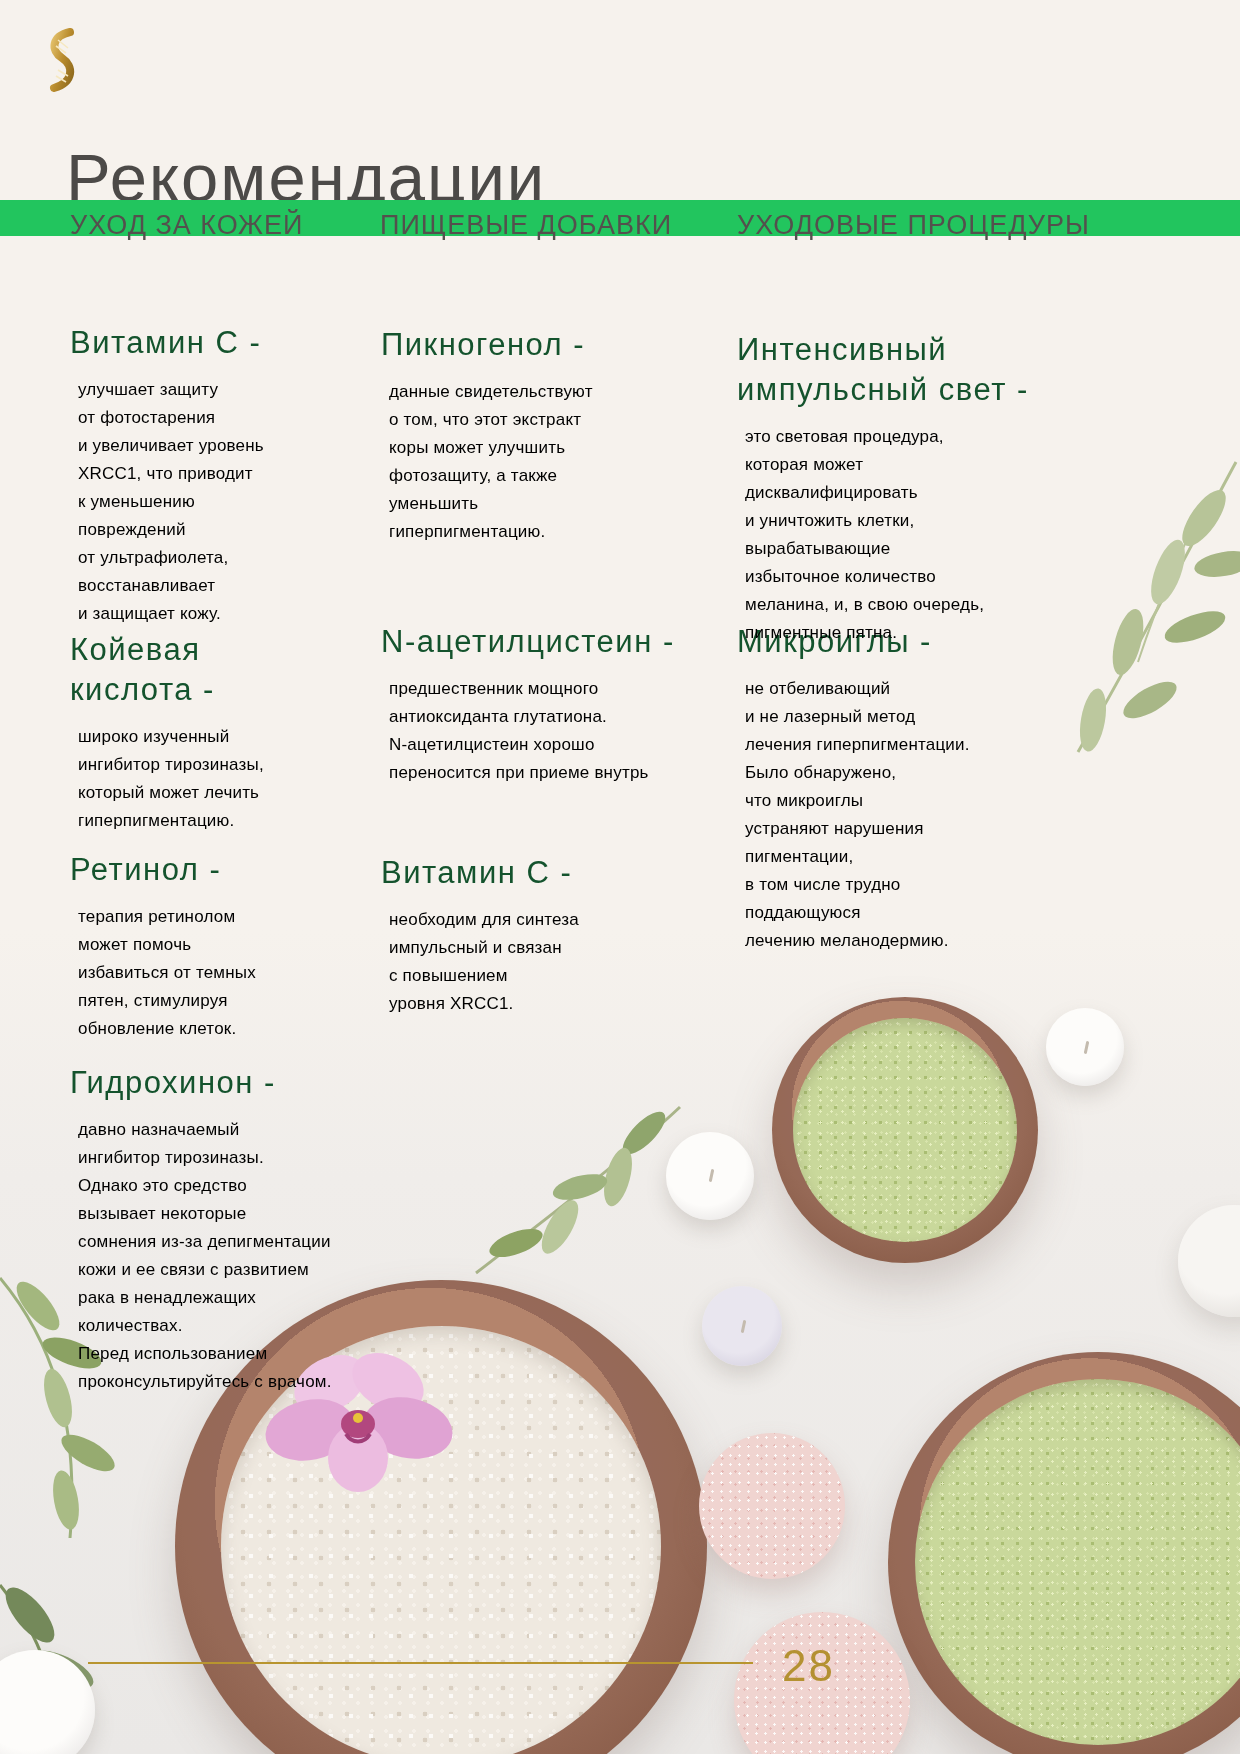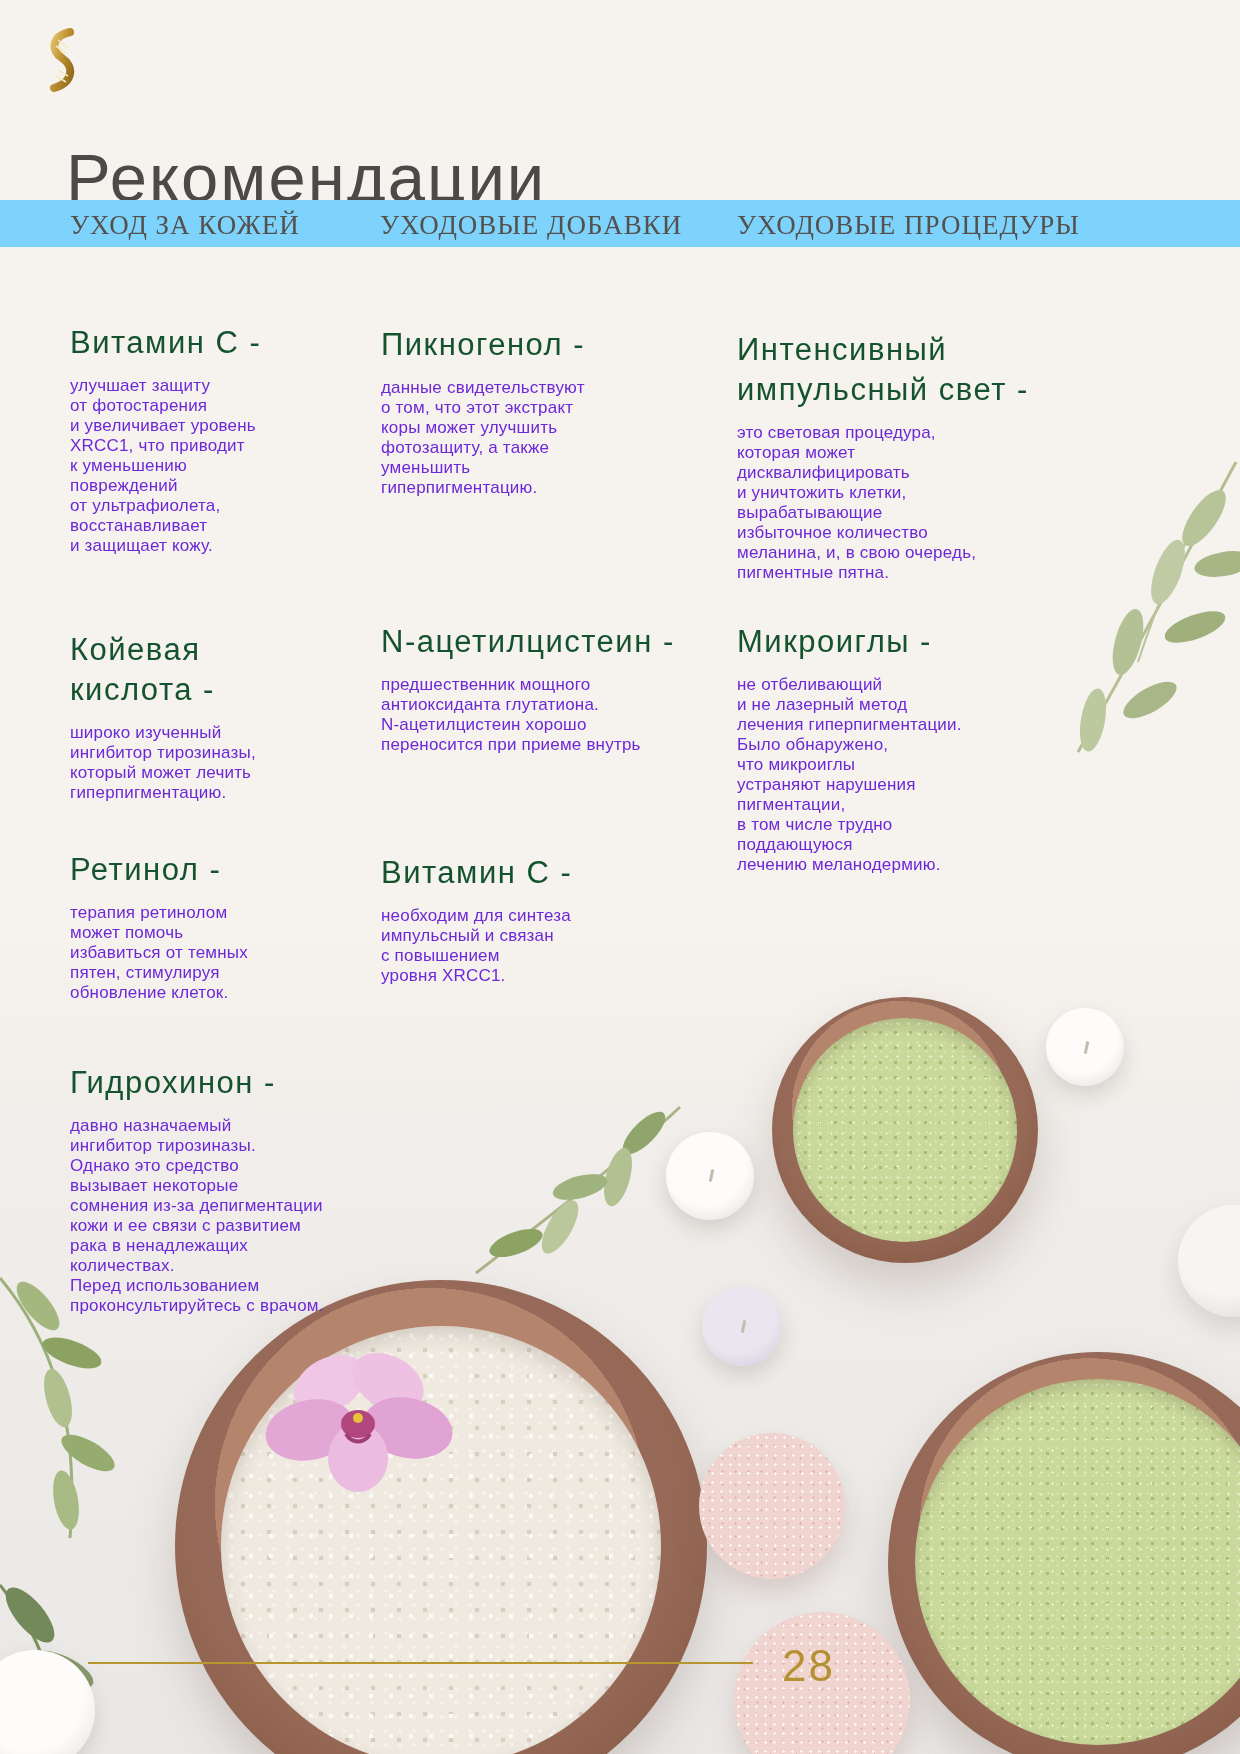--- a/index.html
+++ b/index.html
@@ -81,39 +81,39 @@
     position:absolute;left:782px;top:1641px;z-index:3;
     font-size:44px;font-weight:300;letter-spacing:2px;color:#b3902ffa;
   }
   
   .logo{position:absolute;left:40px;top:26px;z-index:2;}
   .title{
     position:absolute;left:66px;top:94px;z-index:2;
     font-size:67px;font-weight:300;letter-spacing:2px;color:#4c4a48;text-decoration:underline;
   }
   .band{
-    position:absolute;left:0;top:200px;width:1240px;height:47px;
-    background:#7dd3fc;z-index:2;font-family:Liberation Serif, serif;
+    position:absolute;left:0;top:200px;width:1240px;height:36px;
+    background:#22c55e;z-index:2;
   }
   .band-header{
     position:absolute;top:10px;
     font-size:27px;font-weight:300;letter-spacing:1px;color:#54504d;
   }
   .bh-1{left:70px;}
   .bh-2{left:380px;}
   .bh-3{left:737px;}
   
   .item{position:absolute;width:330px;z-index:2;}
   .item-heading{
     font-size:31px;font-weight:300;line-height:40px;letter-spacing:1.5px;
     color:#14532d;white-space:pre-line;margin:0 0 13px 0;
   }
   .item-body{
-    font-size:17px;font-weight:400;line-height:20px;letter-spacing:.2px;
-    color:#6d28d9;white-space:pre-line;margin:0;
+    font-size:17px;font-weight:400;line-height:28px;letter-spacing:.2px;
+    color:#000000;white-space:pre-line;margin:8px;
   }
   .c1{left:70px;}  .c2{left:381px;}  .c3{left:737px;}
   .c1i1{top:323px;} .c1i2{top:630px;} .c1i3{top:850px;} .c1i4{top:1063px;}
   .c2i1{top:325px;} .c2i2{top:622px;} .c2i3{top:853px;}
   .c3i1{top:330px;} .c3i2{top:622px;}
 </style>
 </head>
 <body>
 
 <div class="page">
@@ -216,21 +216,21 @@
       <line x1="16" y1="20" x2="26" y2="27"></line>
       <line x1="18" y1="44" x2="28" y2="50"></line>
       <line x1="16" y1="50" x2="26" y2="56"></line>
     </g>
   </svg>
 
   <h1 class="title">Рекомендации</h1>
 
   <div class="band">
     <div class="band-header bh-1">УХОД ЗА КОЖЕЙ</div>
-    <div class="band-header bh-2">УХОДОВЫЕ ДОБАВКИ</div>
+    <div class="band-header bh-2">ПИЩЕВЫЕ ДОБАВКИ</div>
     <div class="band-header bh-3">УХОДОВЫЕ ПРОЦЕДУРЫ</div>
   </div>
 
   <div class="item c1 c1i1">
     <h2 class="item-heading">Витамин C -</h2>
     <p class="item-body">улучшает защиту
 от фотостарения
 и увеличивает уровень
 XRCC1, что приводит
 к уменьшению

